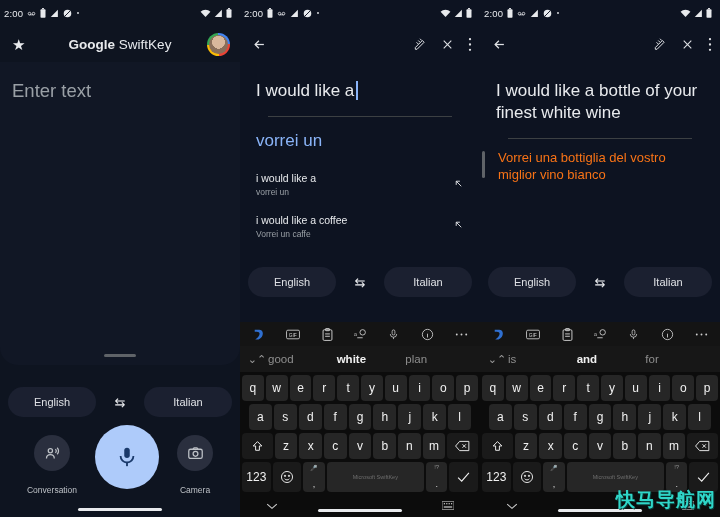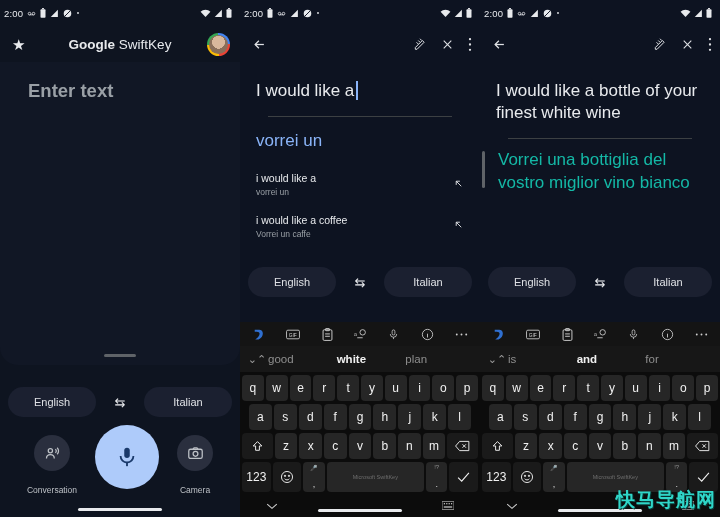--- a/index.html
+++ b/index.html
@@ -50,21 +50,21 @@
   }
   .bar-actions { position: absolute; right: 8px; display: flex; align-items: center; gap: 14px; }
   .ic { color: #dfe1e5; display: inline-flex; align-items: center; justify-content: center; }
 
   
   .card-text {
     position: absolute; top: 62px; left: 0; right: 0; bottom: 152px;
     background: #111725; border-radius: 0 0 18px 18px;
   }
   .enter-text {
-    font-size: 18.5px; color: #9aa0a6; padding: 18px 16px 0 28px; font-weight: 700;
+    font-size: 18.5px; color: #9aa0a6; padding: 18px 16px 0 12px; font-weight: 400;
   }
   .drag-handle {
     position: absolute; bottom: 8px; left: 50%; transform: translateX(-50%);
     width: 32px; height: 3.5px; border-radius: 2px; background: #5f6368;
   }
   .langbar {
     position: absolute; left: 0; right: 0; display: flex;
     align-items: center; justify-content: center; gap: 11px;
   }
   .p1 .langbar { bottom: 100px; }
@@ -119,21 +119,21 @@
   .sugg-sub { font-size: 8.5px; color: #9aa0a6; line-height: 1.45; }
   .arrow-ne { color: #e8eaed; font-size: 12px; }
 
   .trans-block {
     margin-top: 10px; padding: 0 16px 0 18px; position: relative;
   }
   .trans-accent {
     position: absolute; left: 2px; top: 2px; bottom: 6px; width: 3px;
     background: #5f6368; border-radius: 2px;
   }
-  .trans-text { font-size: 17px; line-height: 1.32; color: #14b8a6; }
+  .trans-text { font-size: 13px; line-height: 1.32; color: #f97316; }
 
   .p2 .langbar, .p3 .langbar { bottom: 0; position: static; margin-top: 12px; }
   .langwrap { position: absolute; left: 0; right: 0; }
 
   
   .keyboard {
     position: absolute; left: 0; right: 0; bottom: 0;
     background: #0c0c0c;
   }
   .kb-toolbar {

